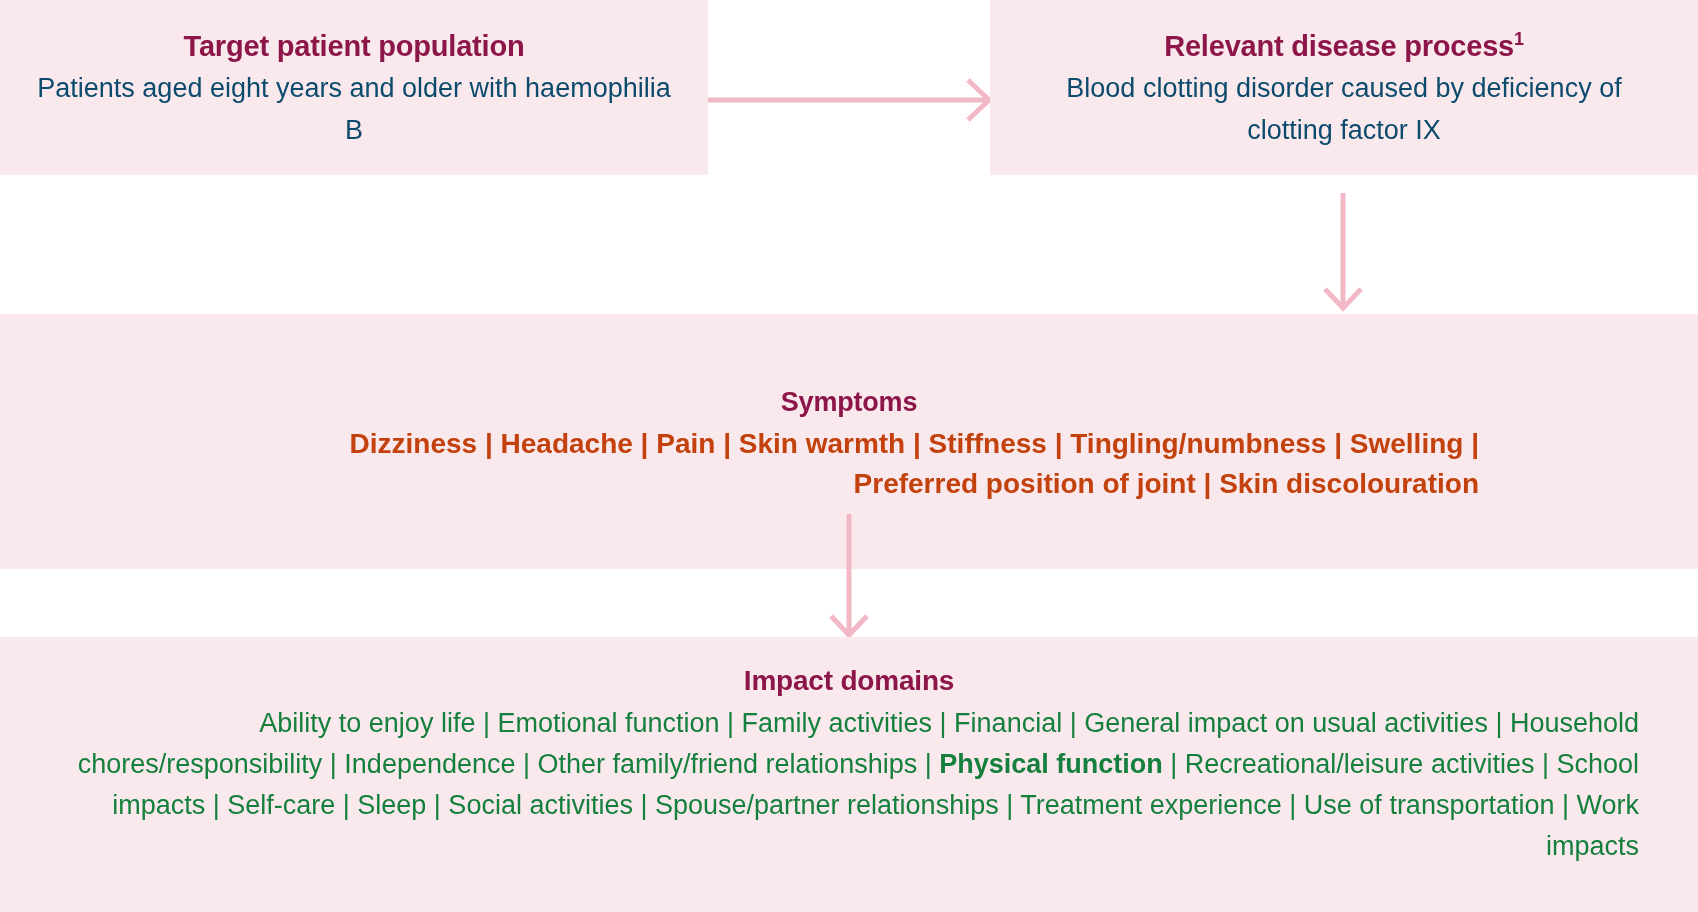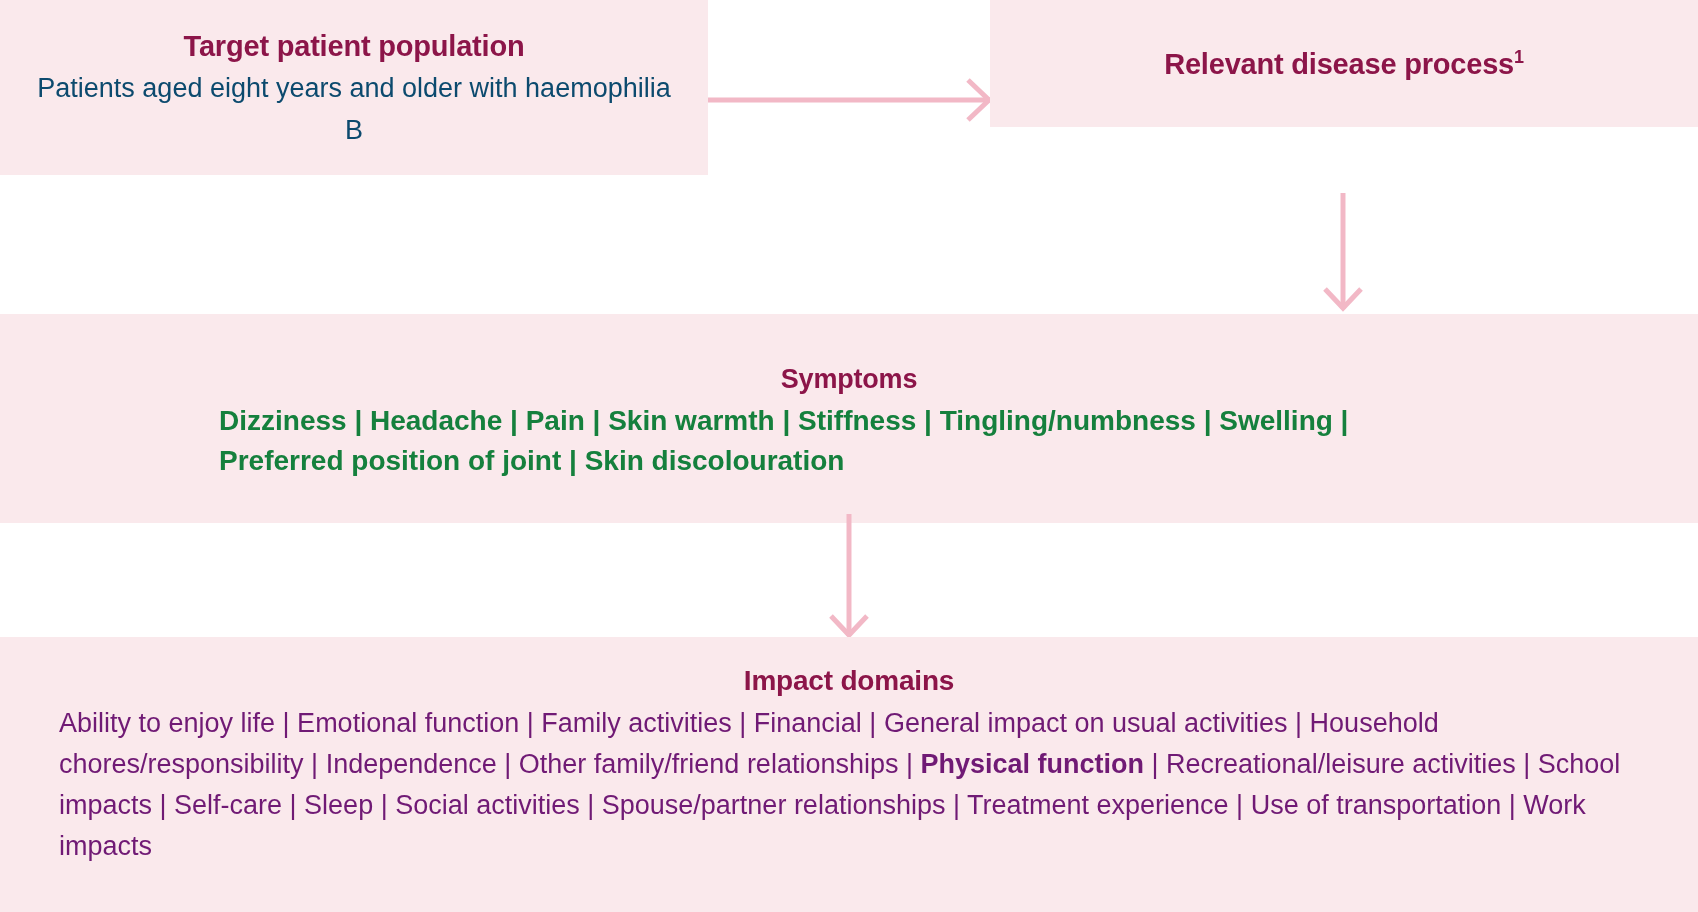--- a/index.html
+++ b/index.html
@@ -46,21 +46,21 @@
     left: 0px;
     top: 0px;
     width: 708px;
     height: 175px;
     padding: 0 30px;
   }
   #box-disease {
     left: 990px;
     top: 0px;
     width: 708px;
-    height: 127px;
+    height: 175px;
     padding: 0 30px;
   }
   #box-target .heading,
   #box-disease .heading {
     font-size: 29px;
     line-height: 42px;
   }
   #box-target .body-text,
   #box-disease .body-text {
     font-size: 27px;
@@ -70,56 +70,56 @@
     font-size: 0.62em;
     vertical-align: super;
     line-height: 0;
   }
 
   
   #box-symptoms {
     left: 0px;
     top: 314px;
     width: 1698px;
-    height: 209px;
+    height: 255px;
     padding: 0 40px;
   }
   #box-symptoms .heading {
     font-size: 27px;
     line-height: 44px;
   }
   .symptom-list {
-    color: #15803d;
+    color: #c2410c;
     font-weight: bold;
     font-size: 28px;
     line-height: 40px;
     max-width: 1260px;
-    text-align: left;
+    text-align: right;
   }
 
   
   #box-impact {
     left: 0px;
     top: 637px;
     width: 1698px;
     height: 275px;
     padding: 0 40px;
     justify-content: flex-start;
   }
   #box-impact .heading {
     font-size: 28px;
     line-height: 40px;
     margin-top: 24px;
   }
   .impact-list {
-    color: #701a75;
+    color: #15803d;
     font-size: 27px;
     line-height: 41px;
     max-width: 1580px;
-    text-align: left;
+    text-align: right;
     margin-top: 2px;
   }
   .impact-list b {
     font-weight: bold;
   }
 
   
   .arrow {
     position: absolute;
   }
@@ -141,20 +141,21 @@
     <svg width="290" height="56" viewBox="0 0 290 56" xmlns="http://www.w3.org/2000/svg">
       <line x1="0" y1="28" x2="282" y2="28" stroke="#f2b8c6" stroke-width="5"></line>
       <polyline points="260,8 281,28 260,48" fill="none" stroke="#f2b8c6" stroke-width="5"></polyline>
     </svg>
   </div>
 
   <div class="box" id="box-disease">
     <div class="heading">
       <span>Relevant disease process</span><sup>1</sup>
     </div>
+    <div class="body-text">Blood clotting disorder caused by deficiency of clotting factor IX</div>
   </div>
 
   <div class="arrow" id="arrow-v-1">
     <svg width="50" height="140" viewBox="0 0 50 140" xmlns="http://www.w3.org/2000/svg">
       <line x1="25" y1="18" x2="25" y2="134" stroke="#f2b8c6" stroke-width="5"></line>
       <polyline points="7,114 25,133 43,114" fill="none" stroke="#f2b8c6" stroke-width="5"></polyline>
     </svg>
   </div>
 
   <div class="box" id="box-symptoms">

